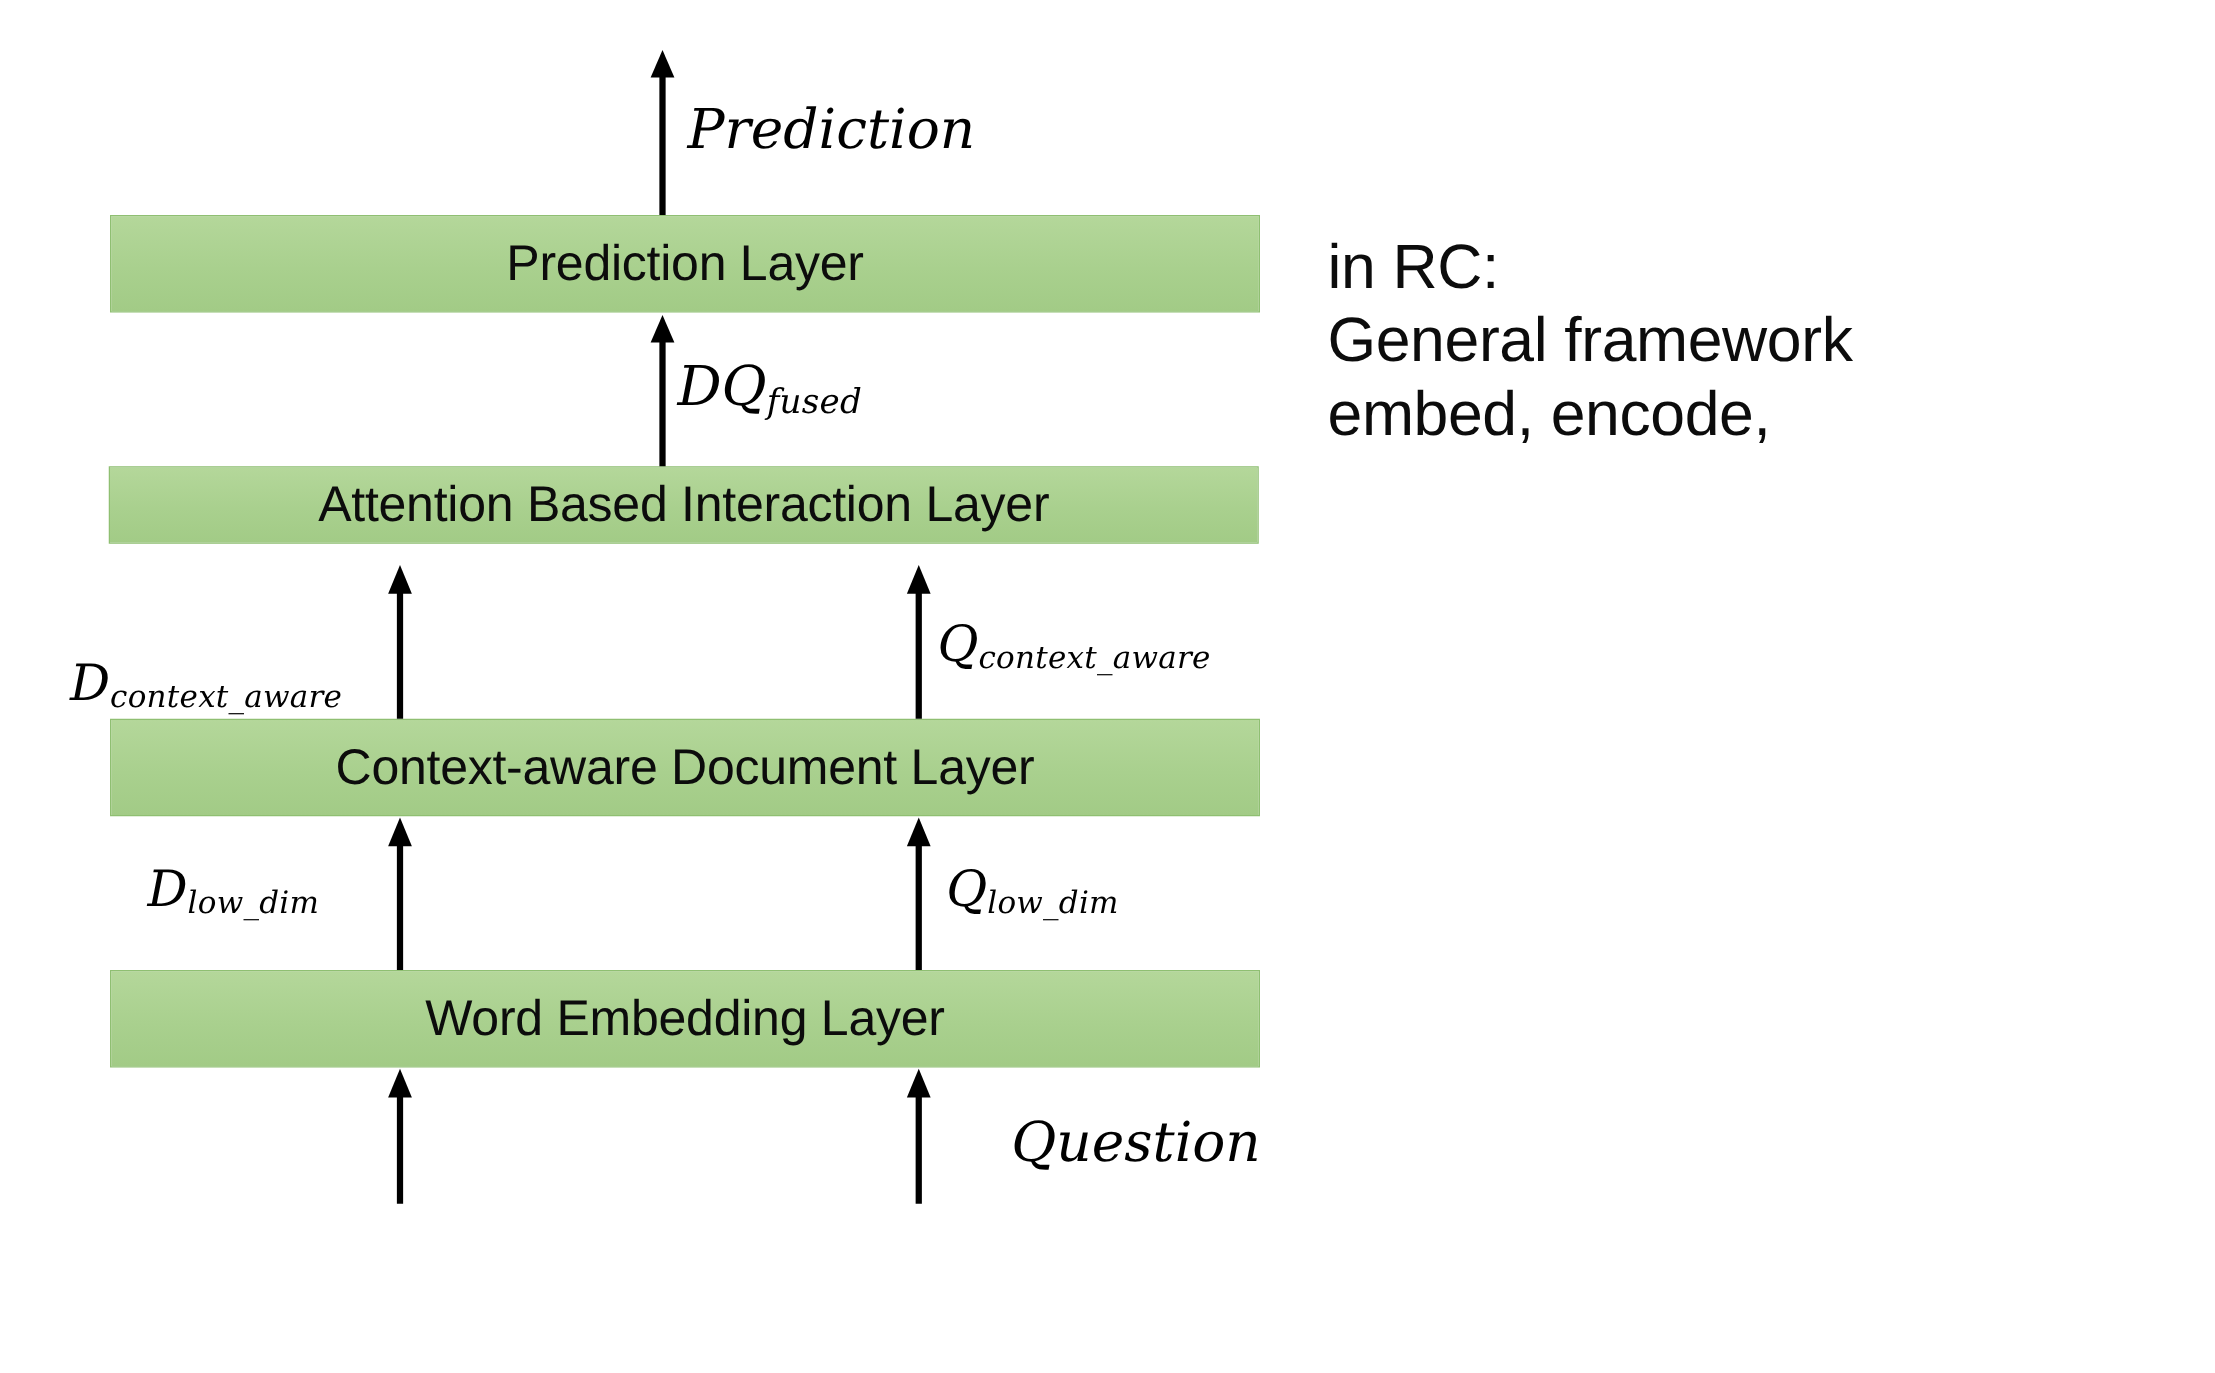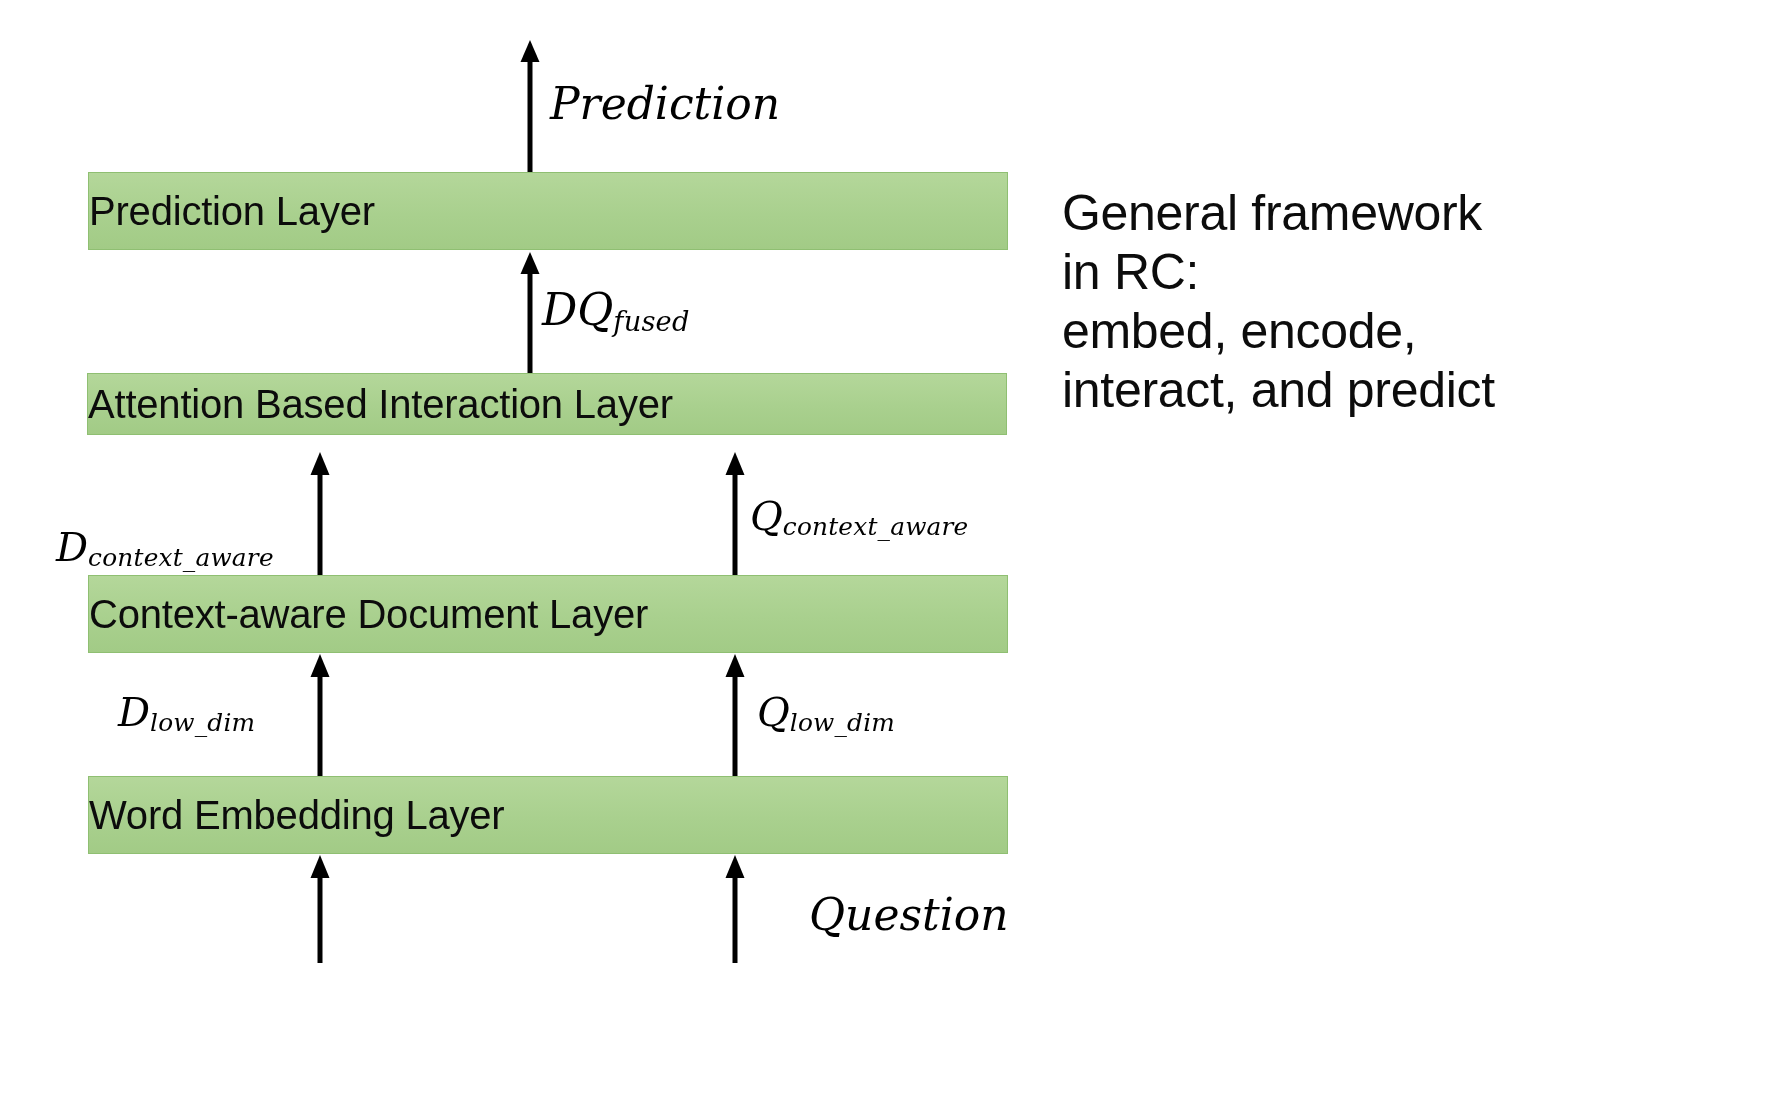--- a/index.html
+++ b/index.html
@@ -21,20 +21,21 @@
   }
 
   
   .layer-box {
     position: absolute;
     background: linear-gradient(180deg, #b4d79a 0%, #a9d08e 55%, #a2cb86 100%);
     border: 1.5px solid #8fbf72;
     box-sizing: border-box;
     display: flex;
     align-items: center;
+    justify-content: center;
   }
   .layer-box .layer-label {
     font-family: "Liberation Sans", sans-serif;
     font-size: 40px;
     font-weight: 400;
     color: #0c0c0c;
     letter-spacing: -0.2px;
     white-space: nowrap;
     line-height: 1;
   }
@@ -186,19 +187,18 @@
   <div class="math-label" id="label-q-low-dim">
     <span>Q</span><span class="sub">low_dim</span>
   </div>
 
 
   <div class="math-label" id="label-question">
     <span>Question</span>
   </div>
 
   <div id="caption-block">
+    <div class="caption-line">in RC:</div>
     <div class="caption-line">General framework</div>
-    <div class="caption-line">in RC:</div>
     <div class="caption-line">embed, encode,</div>
-    <div class="caption-line">interact, and predict</div>
   </div>
 
 </div>
 
 </body></html>

